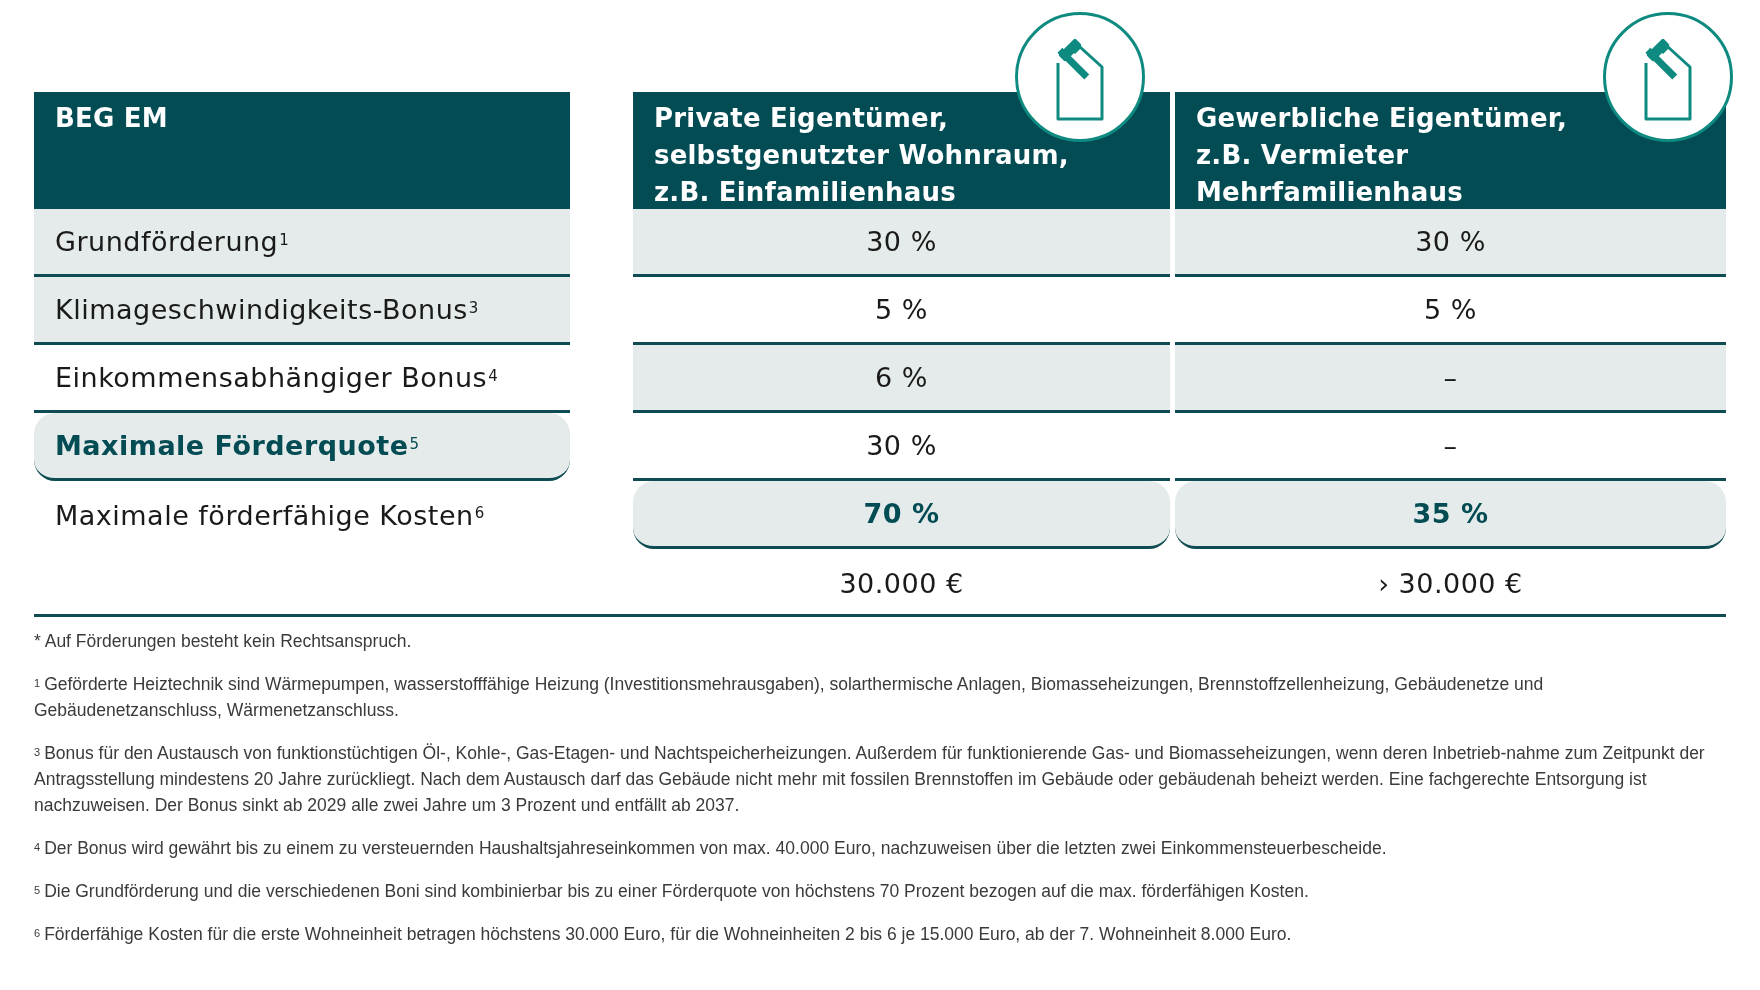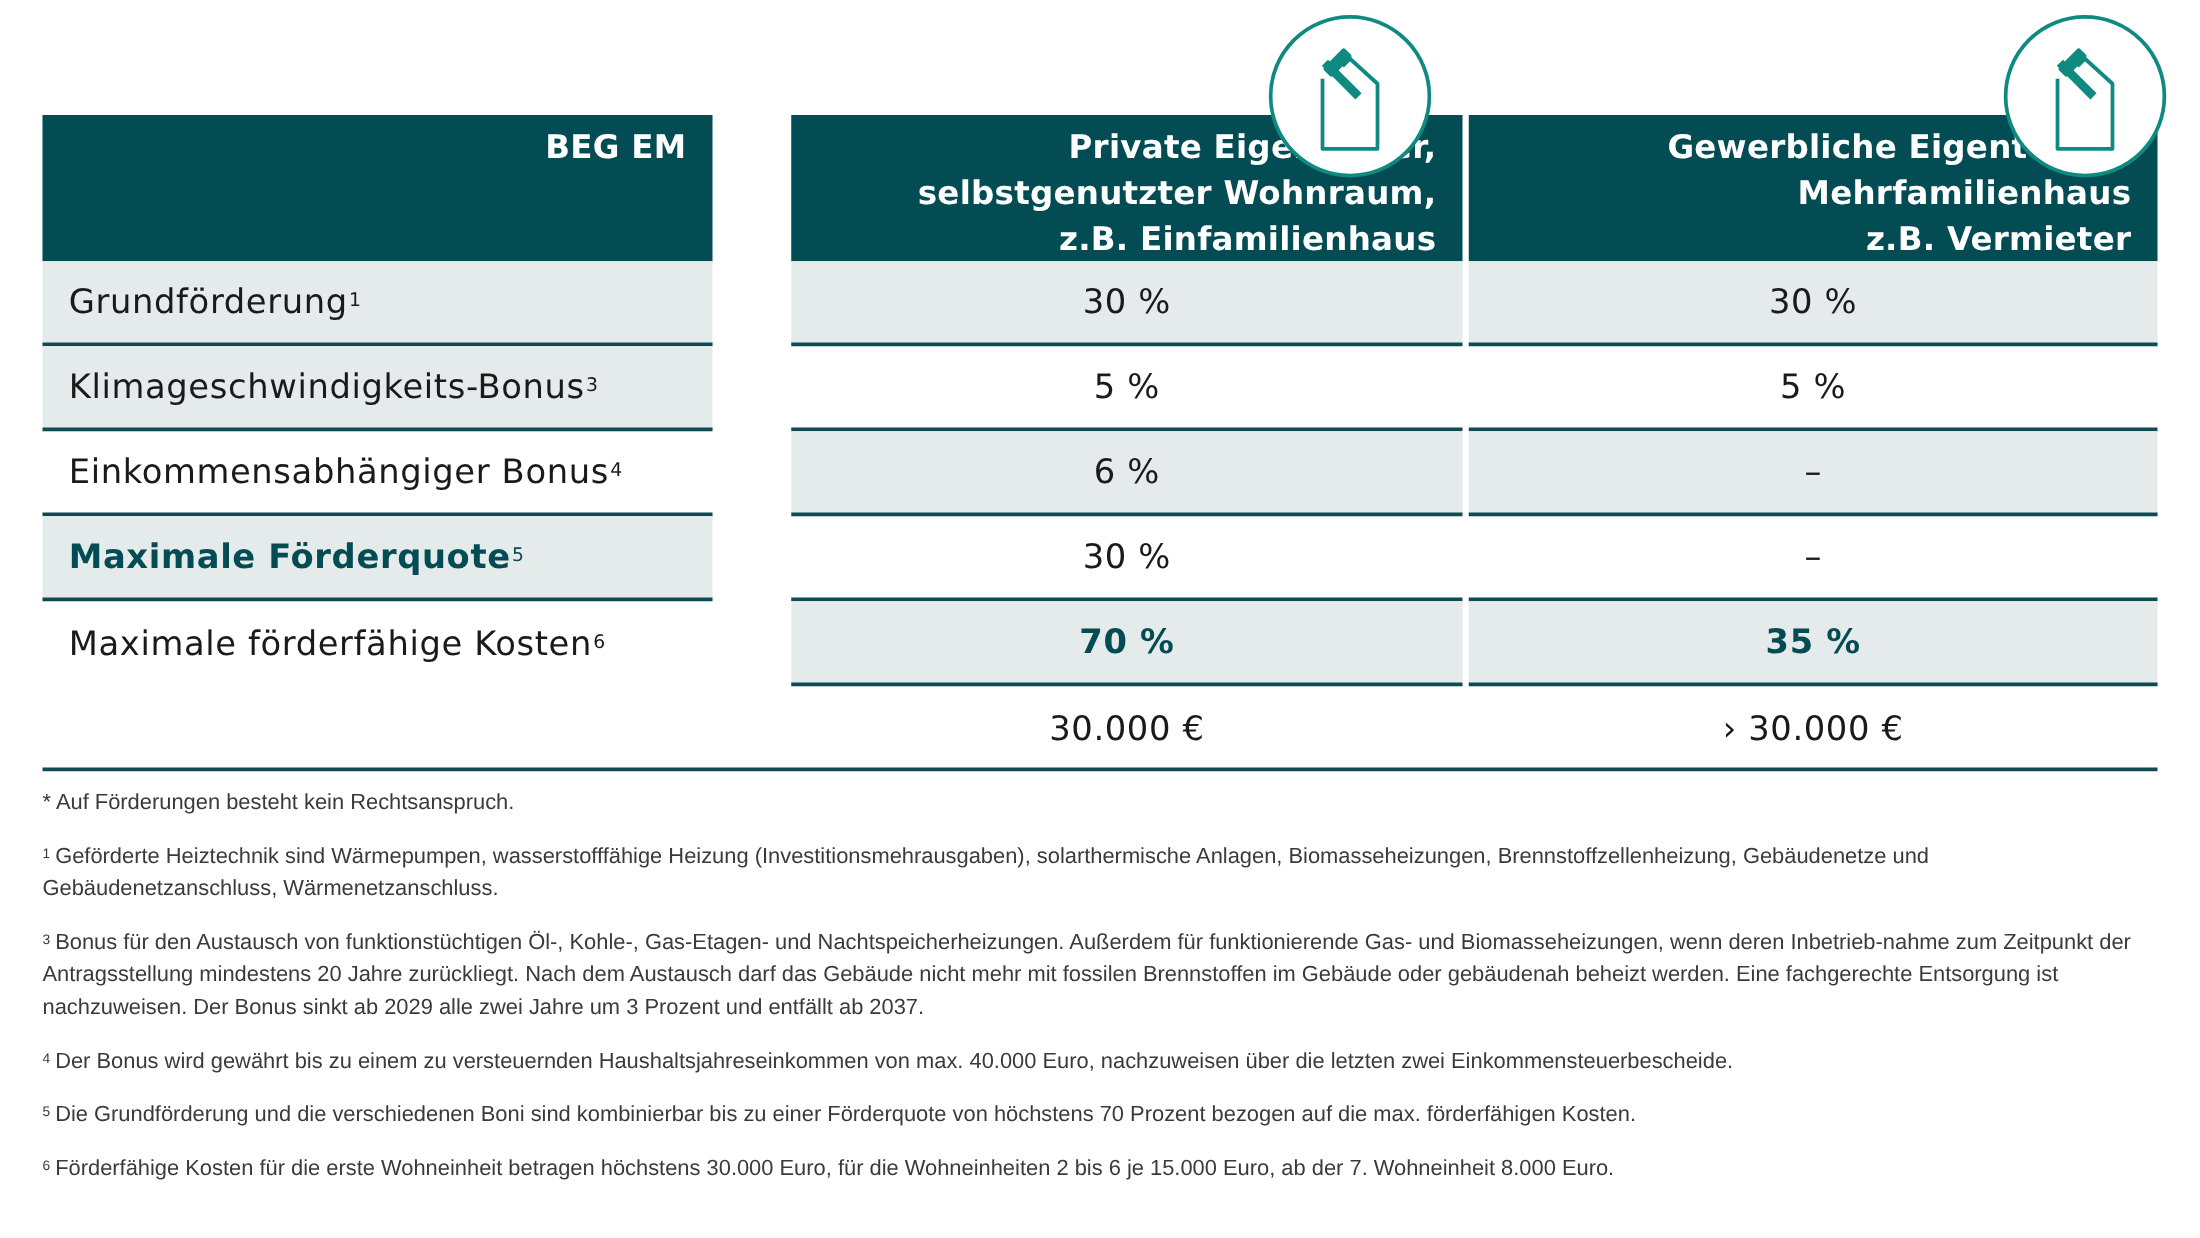--- a/index.html
+++ b/index.html
@@ -8,31 +8,30 @@
     font-family:"DejaVu Sans", "Liberation Sans", sans-serif; color:#1a1a1a;
   }
   .col { position:absolute; top:92px; }
   .col1 { left:34px; width:536px; }
   .col2 { left:633px; width:537px; }
   .col3 { left:1175px; width:551px; }
   .hdr {
     height:117px; background:#034c54; color:#ffffff; box-sizing:border-box;
     padding:8px 21px 0 21px; font-weight:bold; font-size:26px; line-height:37px;
     letter-spacing:0.2px;
-    text-align:right;
   }
   .hdr div { white-space:nowrap; }
   .row {
     height:68px; box-sizing:border-box; border-bottom:3px solid #0f4b52;
     display:flex; align-items:center; font-size:27px; letter-spacing:0.5px;
   }
   .row.band { background:#e4ebea;text-align:center; }
   .col1 .row { padding-left:21px; }
   .col2 .row, .col3 .row { justify-content:center; }
-  .row.hl { color:#034c54; font-weight:bold; }
+  .row.hl { color:#034c54; font-weight:bold;border-radius:21px; }
   .row sup { font-size:15px; vertical-align:top; position:relative; top:-2px; margin-left:1px; font-weight:normal; }
   .spacer-line { position:absolute; top:614px; left:34px; width:1692px; height:3px; background:#0f4b52; }
   .icon-circle {
     position:absolute; width:130px; height:130px; border-radius:50%;
     background:#ffffff; border:3px solid #0e8a80; box-sizing:border-box;
   }
   .icon-circle svg { position:absolute; left:0; top:0; }
   .notes {
     position:absolute; left:34px; top:628px; width:1700px; font-size:17.5px; line-height:26px;
     color:#3a3a3a; font-family:"Liberation Sans", sans-serif;
@@ -79,22 +78,22 @@
   <div class="row">5 %</div>
   <div class="row band">6 %</div>
   <div class="row">30 %</div>
   <div class="row band hl">70 %</div>
   <div class="row" style="border-bottom:none">30.000 €</div>
 </div>
 
 <div class="col col3">
   <div class="hdr">
     <div>Gewerbliche Eigentümer,</div>
+    <div>z.B. Vermieter</div>
     <div>Mehrfamilienhaus</div>
-    <div>z.B. Vermieter</div>
   </div>
   <div class="row band">30 %</div>
   <div class="row">5 %</div>
   <div class="row band">–</div>
   <div class="row">–</div>
   <div class="row band hl">35 %</div>
   <div class="row" style="border-bottom:none">› 30.000 €</div>
 </div>
 
 <div class="spacer-line"></div>

